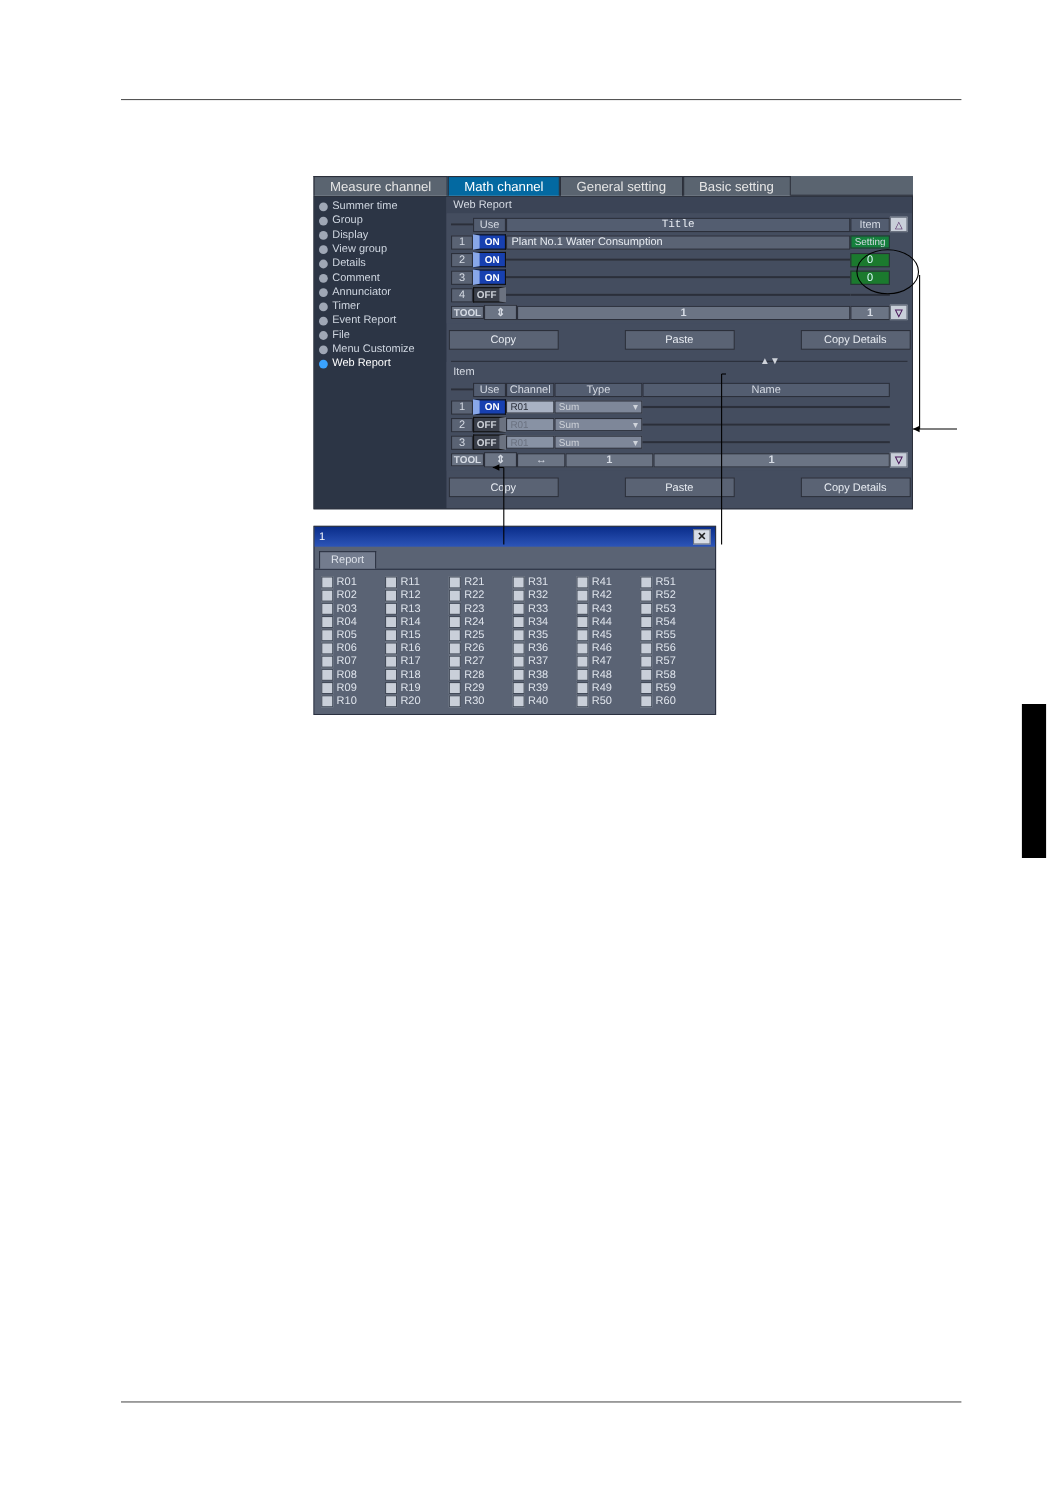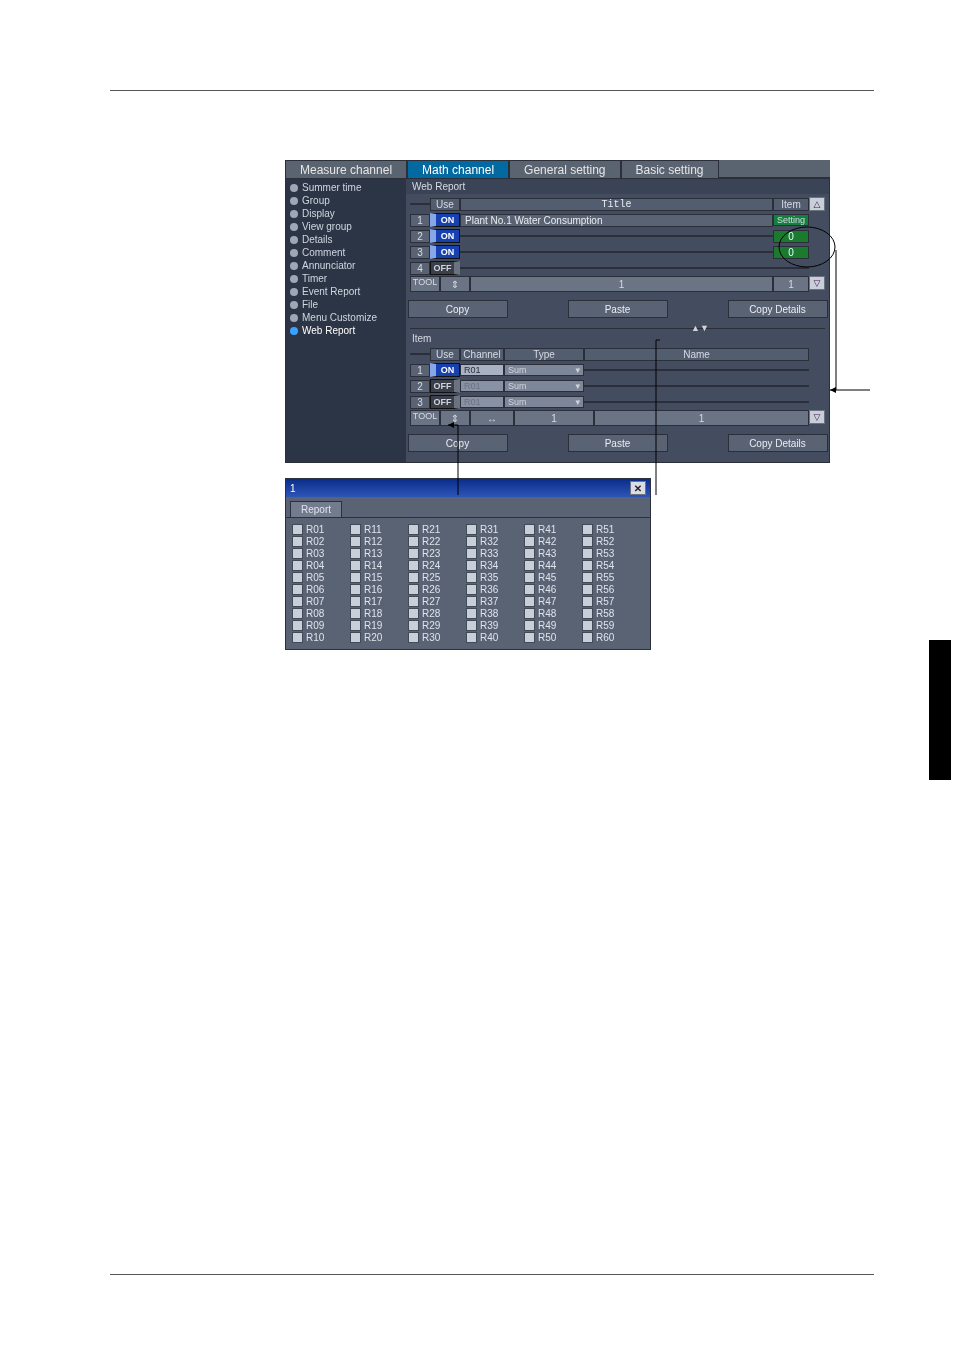--- a/index.html
+++ b/index.html
@@ -35,21 +35,21 @@
   .use-col { width: 30px; }
   .title-col { flex: 1; border: 1px solid #2b2f3a; background: #5a6374; padding: 0 4px; color: #e9edf3; }
   .item-head-col { width: 36px; }
   .small-col { width: 36px; border: 1px solid #2b2f3a; background: #5a6374; text-align: center; }
   .arrow-btn { width: 16px; height: 14px; background: #c9cfd9; border: 1px solid #6b7280; display: flex; align-items: center; justify-content: center; color: #415; font-size: 9px; }
 
   .toggle { height: 14px; border: 1px solid #111; display: flex; align-items: center; justify-content: center; font-weight: bold; font-size: 9px; text-align: right; }
   .toggle.on { background: #1740b0; color: #fff; border-left: 6px solid #88a7e8; }
   .toggle.off { background: #3a3f4a; color: #cfd3da; border-right: 6px solid #6b7280; }
 
-  .toolrow { display: flex; height: 16px; }
+  .toolrow { display: flex; align-items: center; height: 16px; font-weight: bold; }
   .tool-lbl { width: 30px; background: #6b7484; border: 1px solid #2b2f3a; text-align: center; font-size: 9px; }
   .tool-cell { border: 1px solid #2b2f3a; background: #6b7484; display: flex; align-items: center; justify-content: center; }
 
   .btns { display: flex; gap: 60px; justify-content: center; padding: 6px 0 10px 0; }
   .btn { width: 100px; height: 18px; background: #5a6374; border: 1px solid #2b2f3a; color: #e9edf3; display: flex; align-items: center; justify-content: center; font-size: 10px; cursor: pointer; }
 
   .item-divider { border-top: 1px solid #2b2f3a; margin: 0 4px; position: relative; }
   .item-grip { position: absolute; right: 120px; top: -6px; width: 14px; height: 10px; color: #cfd3da; font-size: 9px; }
 
   

